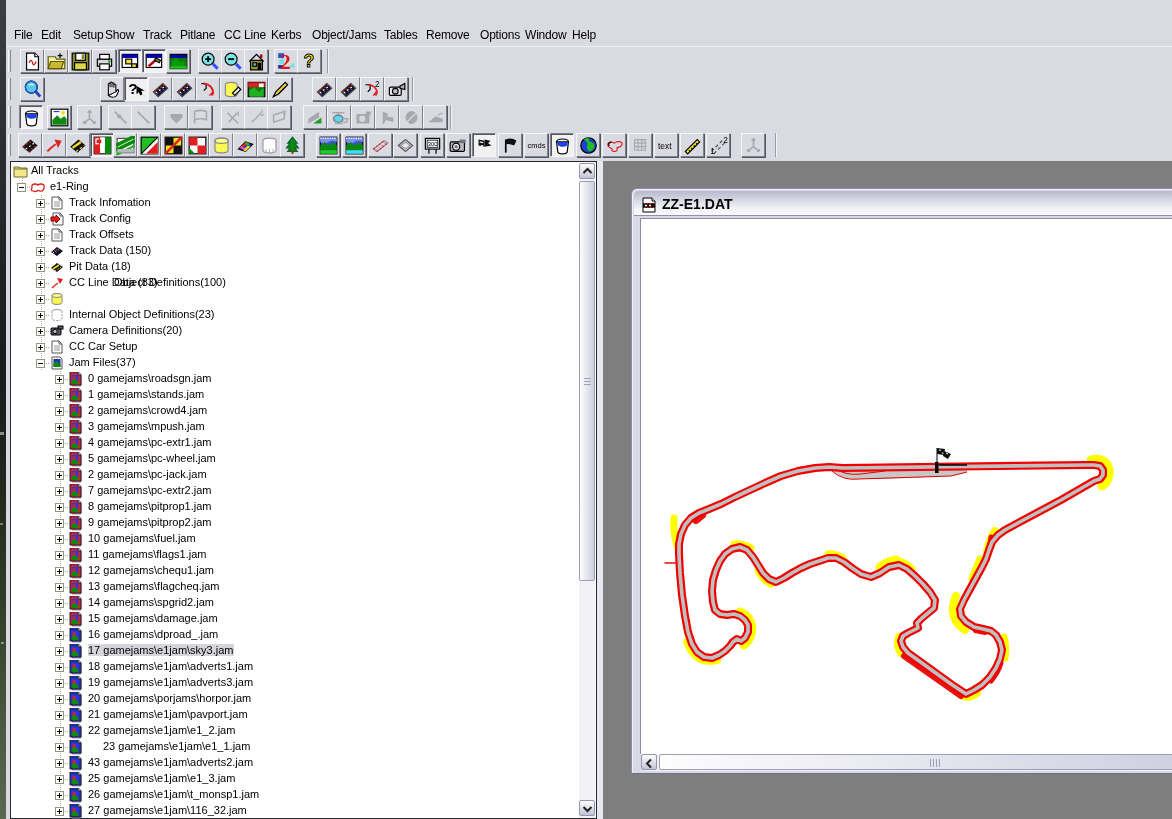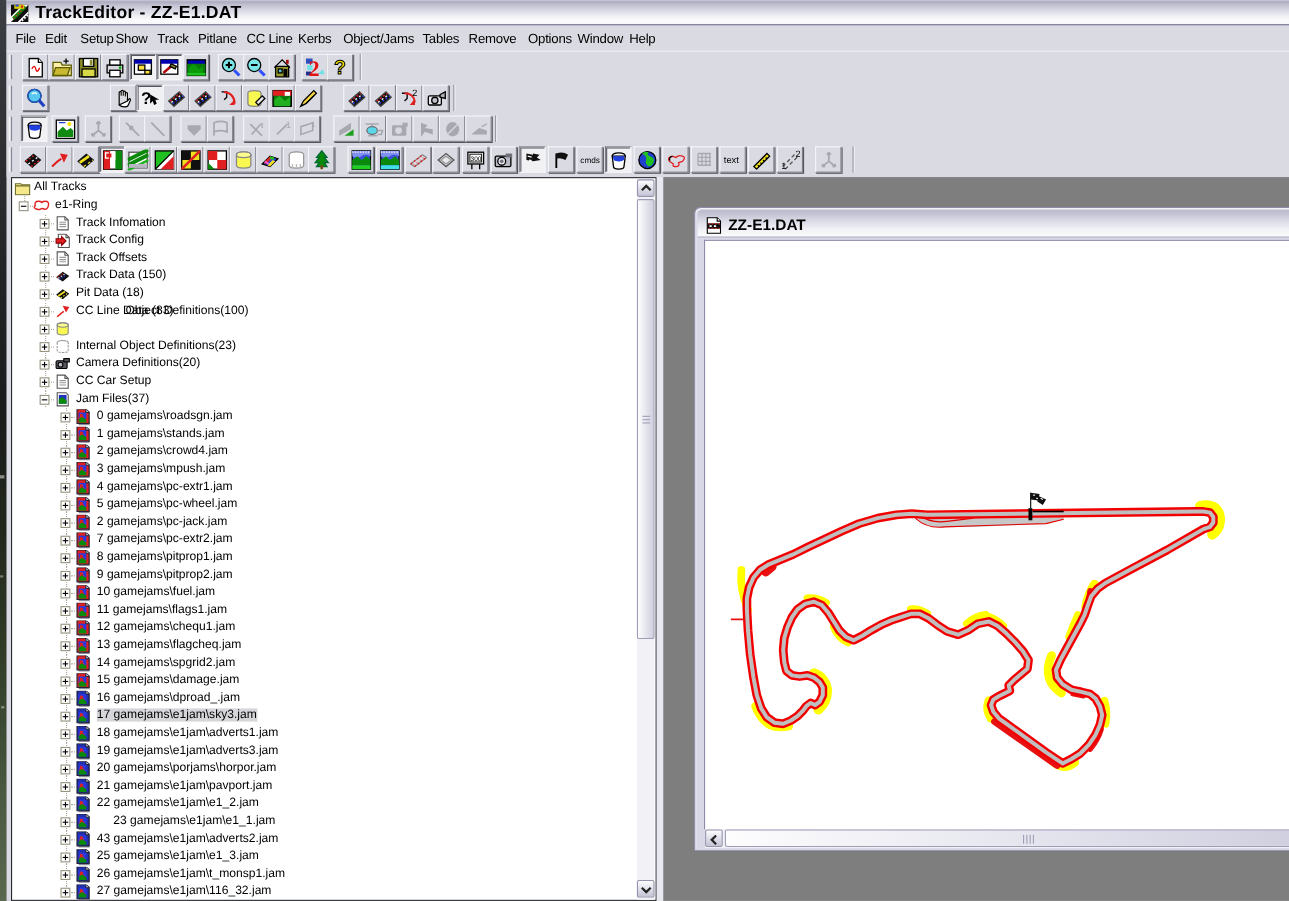--- a/index.html
+++ b/index.html
@@ -34,34 +34,20 @@
 #cbody{position:absolute;left:8px;top:29px;width:541px;height:536px;background:#fff;border-left:1px solid #8c8ca8;border-top:1px solid #8c8ca8}
 #chsb{position:absolute;left:9px;top:565px;width:540px;height:17px;background:#f0f0f5}
 </style>
 
 </head><body>
 <div class="abs" id="desk"></div>
 <div class="abs" style="left:0;top:432px;width:4px;height:3px;background:#b8b8b0;opacity:.7"></div>
 <div class="abs" style="left:0;top:523px;width:3px;height:2px;background:#a8aca0;opacity:.6"></div>
 <div class="abs" style="left:1px;top:642px;width:3px;height:2px;background:#c0c4b4;opacity:.6"></div>
 <div class="abs" id="win">
-<div class="abs" id="title">
-      <span class="abs" style="left:4px;top:3px"><svg width="16" height="16" viewBox="0 0 16 16">
-          <rect x="0" y="0" width="16" height="16" fill="#101010"></rect>
-          <path d="M0 11 11 0h5L0 16z" fill="#fff"></path>
-          <path d="M2 13 13 2" stroke="#0a8a0a" stroke-width="3"></path>
-          <path d="M2 13 13 2" stroke="#e02020" stroke-width="1" stroke-dasharray="1.5 1.5"></path>
-          <path d="M6 16 16 6v4l-6 6z" fill="#fff"></path>
-          <path d="M9 16l7-7" stroke="#101010" stroke-width="1.5" stroke-dasharray="1.5 1.5"></path>
-          <rect x="3" y="0" width="9" height="4" fill="#d8d000"></rect>
-          <rect x="4" y="0" width="3" height="2" fill="#3040e0"></rect>
-          <rect x="9" y="1" width="2" height="2" fill="#e02020"></rect>
-        </svg></span>
-      <span class="txt">TrackEditor - ZZ-E1.DAT</span>
-    </div>
 <div class="abs" id="menu">
 <span style="left:8px">File</span>
 <span style="left:35px">Edit</span>
 <span style="left:67px">Setup</span>
 <span style="left:99px">Show</span>
 <span style="left:137px">Track</span>
 <span style="left:174px">Pitlane</span>
 <span style="left:218px">CC Line</span>
 <span style="left:265px">Kerbs</span>
 <span style="left:306px">Object/Jams</span>

